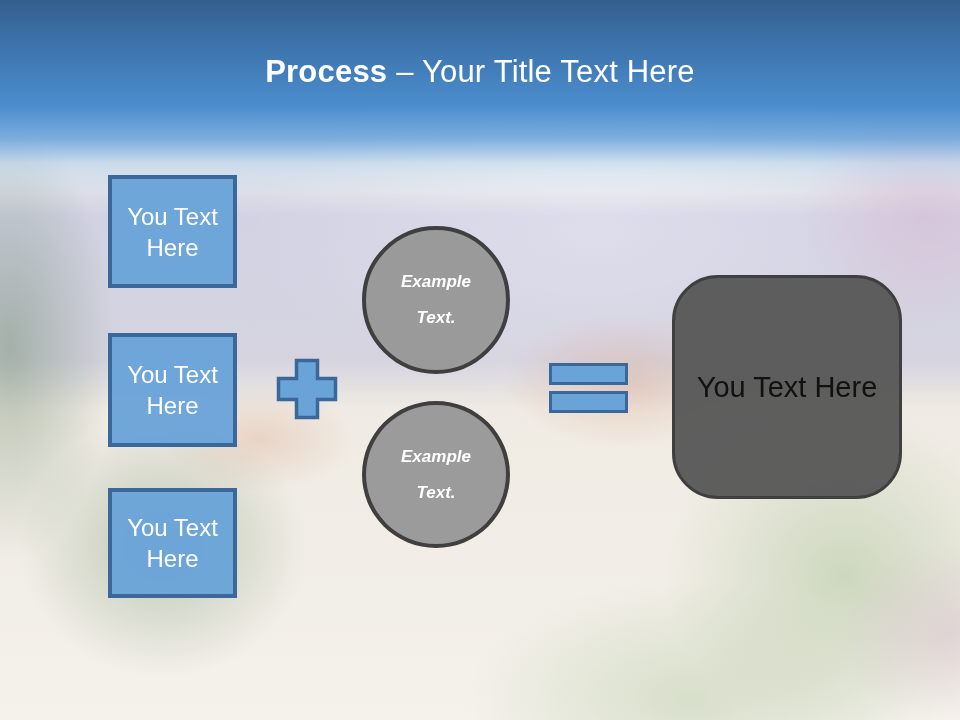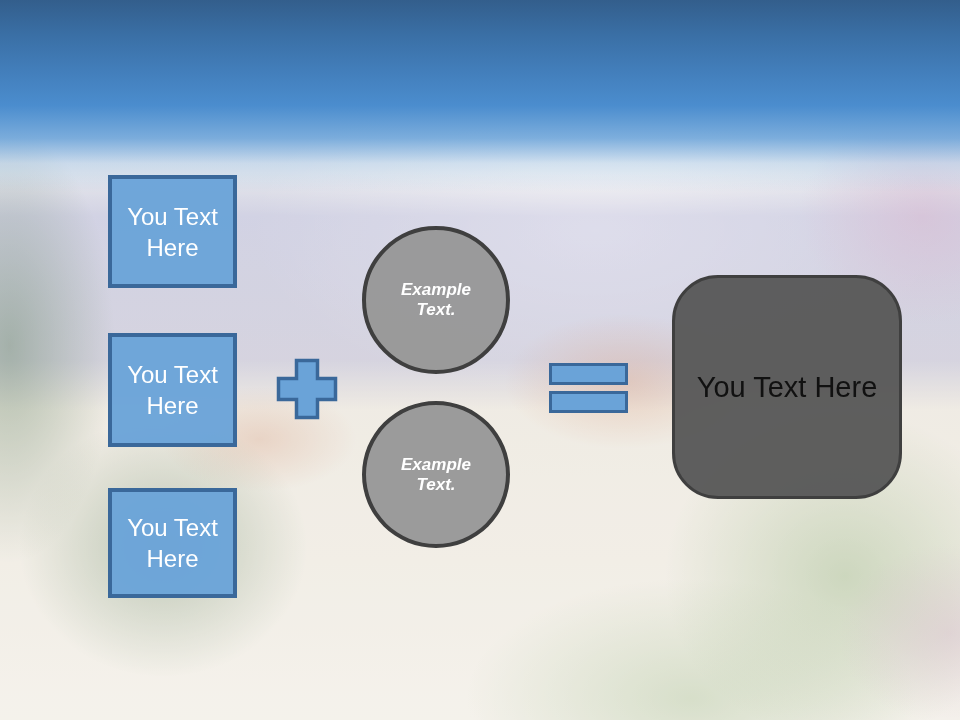--- a/index.html
+++ b/index.html
@@ -47,21 +47,21 @@
   .blue-box.b1{top:175px;}
   .blue-box.b2{top:333px;height:114px;}
   .blue-box.b3{top:488px;height:110px;}
   
   .plus{position:absolute;left:276px;top:358px;width:62px;height:62px;}
   
   .gray-circle{
     position:absolute;left:362px;width:148px;height:148px;box-sizing:border-box;
     background:rgba(152,152,152,0.97);border:4px solid #3F3F3F;border-radius:50%;
     display:flex;align-items:center;justify-content:center;text-align:center;
-    color:#ffffff;font-size:17px;font-weight:bold;font-style:italic;line-height:20px;
+    color:#ffffff;font-size:17px;font-weight:bold;font-style:italic;line-height:36px;
     padding:0 26px;
   }
   .gray-circle.c1{top:226px;}
   .gray-circle.c2{top:401px;height:147px;}
   
   .equals{position:absolute;left:549px;top:363px;width:79px;height:50px;}
   .equals .bar{
     position:absolute;left:0;width:79px;height:22px;box-sizing:border-box;
     background:#6AA3D8;border:3px solid #3A689A;
   }
@@ -77,20 +77,23 @@
 </style>
 </head>
 <body>
 
 <div class="slide">
 
   <div class="photo"></div>
 
   <div class="header-band"></div>
 
+  <div class="title">
+    <span class="t-bold">Process</span><span class="t-rest">– Your Title Text Here</span>
+  </div>
 
   <div class="blue-box b1">
     <span>You Text Here</span>
   </div>
   <div class="blue-box b2">
     <span>You Text Here</span>
   </div>
   <div class="blue-box b3">
     <span>You Text Here</span>
   </div>

